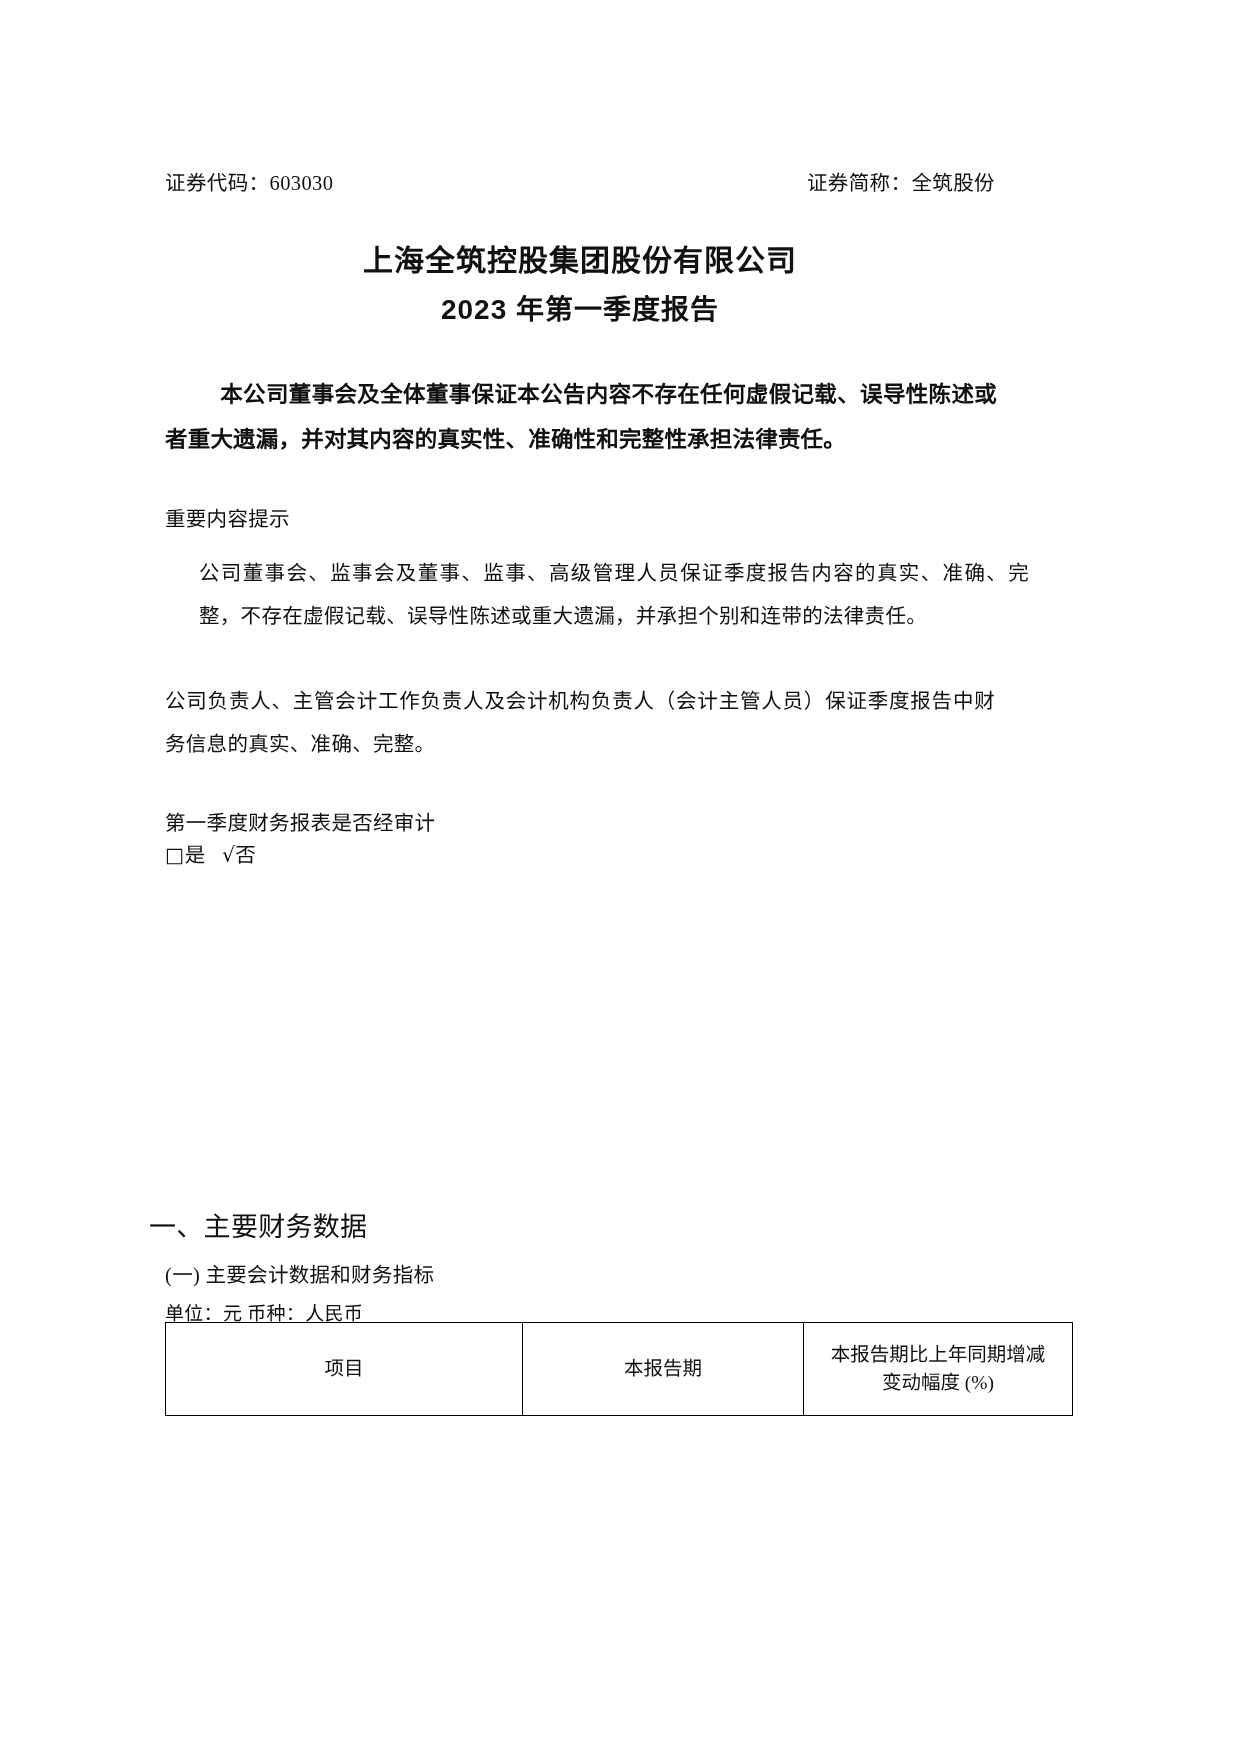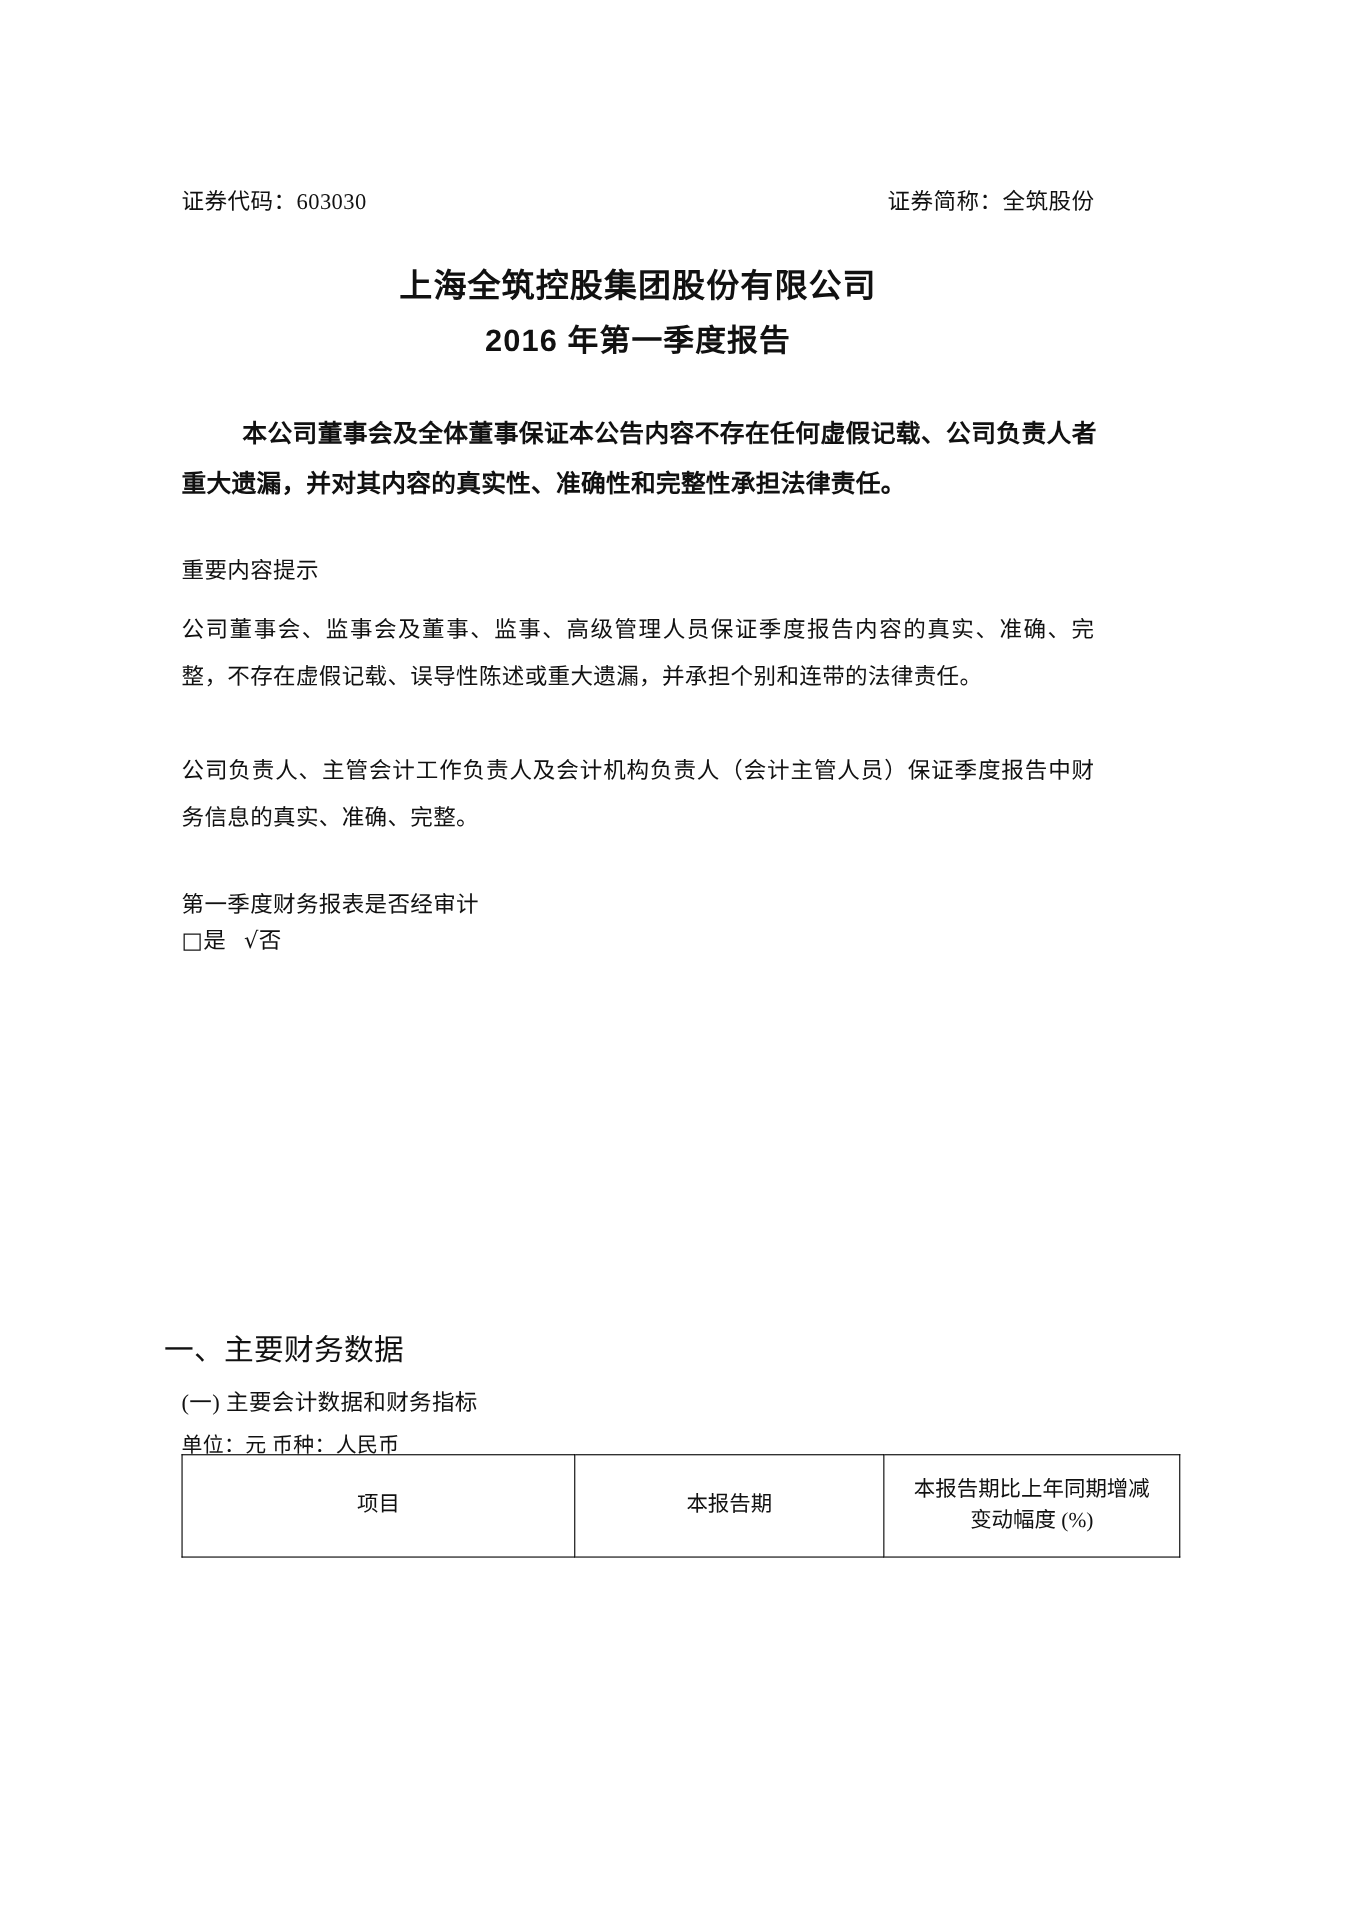--- a/index.html
+++ b/index.html
@@ -77,21 +77,21 @@
     position: absolute;
     left: 165px;
     width: 830px;
     font-size: 20.5px;
     line-height: 2.12;
     text-align: justify;
     text-justify: inter-character;
     letter-spacing: 0.3px;
   }
   .p-tip      { top: 498px; }
-  .p-one      { top: 552px; }
+  .p-one      { top: 552px; margin-left: 34px; }
   .p-two      { top: 680px; }
   .p-audit    { top: 808px; line-height: 1.55; }
   .p-audit .audit-line2 { display: block; }
   .box-glyph { font-family: "DejaVu Sans", sans-serif; }
   .check-gap { display: inline-block; width: 0.8em; }
 
   
   .section-h1 {
     position: absolute;
     left: 149px;
@@ -146,25 +146,25 @@
 
 <div class="page">
 
   <div class="doc-header">
     <span>证券代码：603030</span>
     <span>证券简称：全筑股份</span>
   </div>
 
   <div class="title-block">
     <div class="title-main">上海全筑控股集团股份有限公司</div>
-    <div class="title-sub">2016 年第一季度报告</div>
+    <div class="title-sub">2023 年第一季度报告</div>
   </div>
 
   <div class="declaration">
-    <span class="indent"></span><span>本公司董事会及全体董事保证本公告内容不存在任何虚假记载、公司负责人</span><span>者重大遗漏，并对其内容的真实性、准确性和完整性承担法律责任。</span>
+    <span class="indent"></span><span>本公司董事会及全体董事保证本公告内容不存在任何虚假记载、误导性陈述或</span><span>者重大遗漏，并对其内容的真实性、准确性和完整性承担法律责任。</span>
   </div>
 
   <div class="body-block p-tip">重要内容提示</div>
 
   <div class="body-block p-one">公司董事会、监事会及董事、监事、高级管理人员保证季度报告内容的真实、准确、完整，不存在虚假记载、误导性陈述或重大遗漏，并承担个别和连带的法律责任。</div>
 
   <div class="body-block p-two">公司负责人、主管会计工作负责人及会计机构负责人（会计主管人员）保证季度报告中财务信息的真实、准确、完整。</div>
 
   <div class="body-block p-audit">
     <span>第一季度财务报表是否经审计</span>

